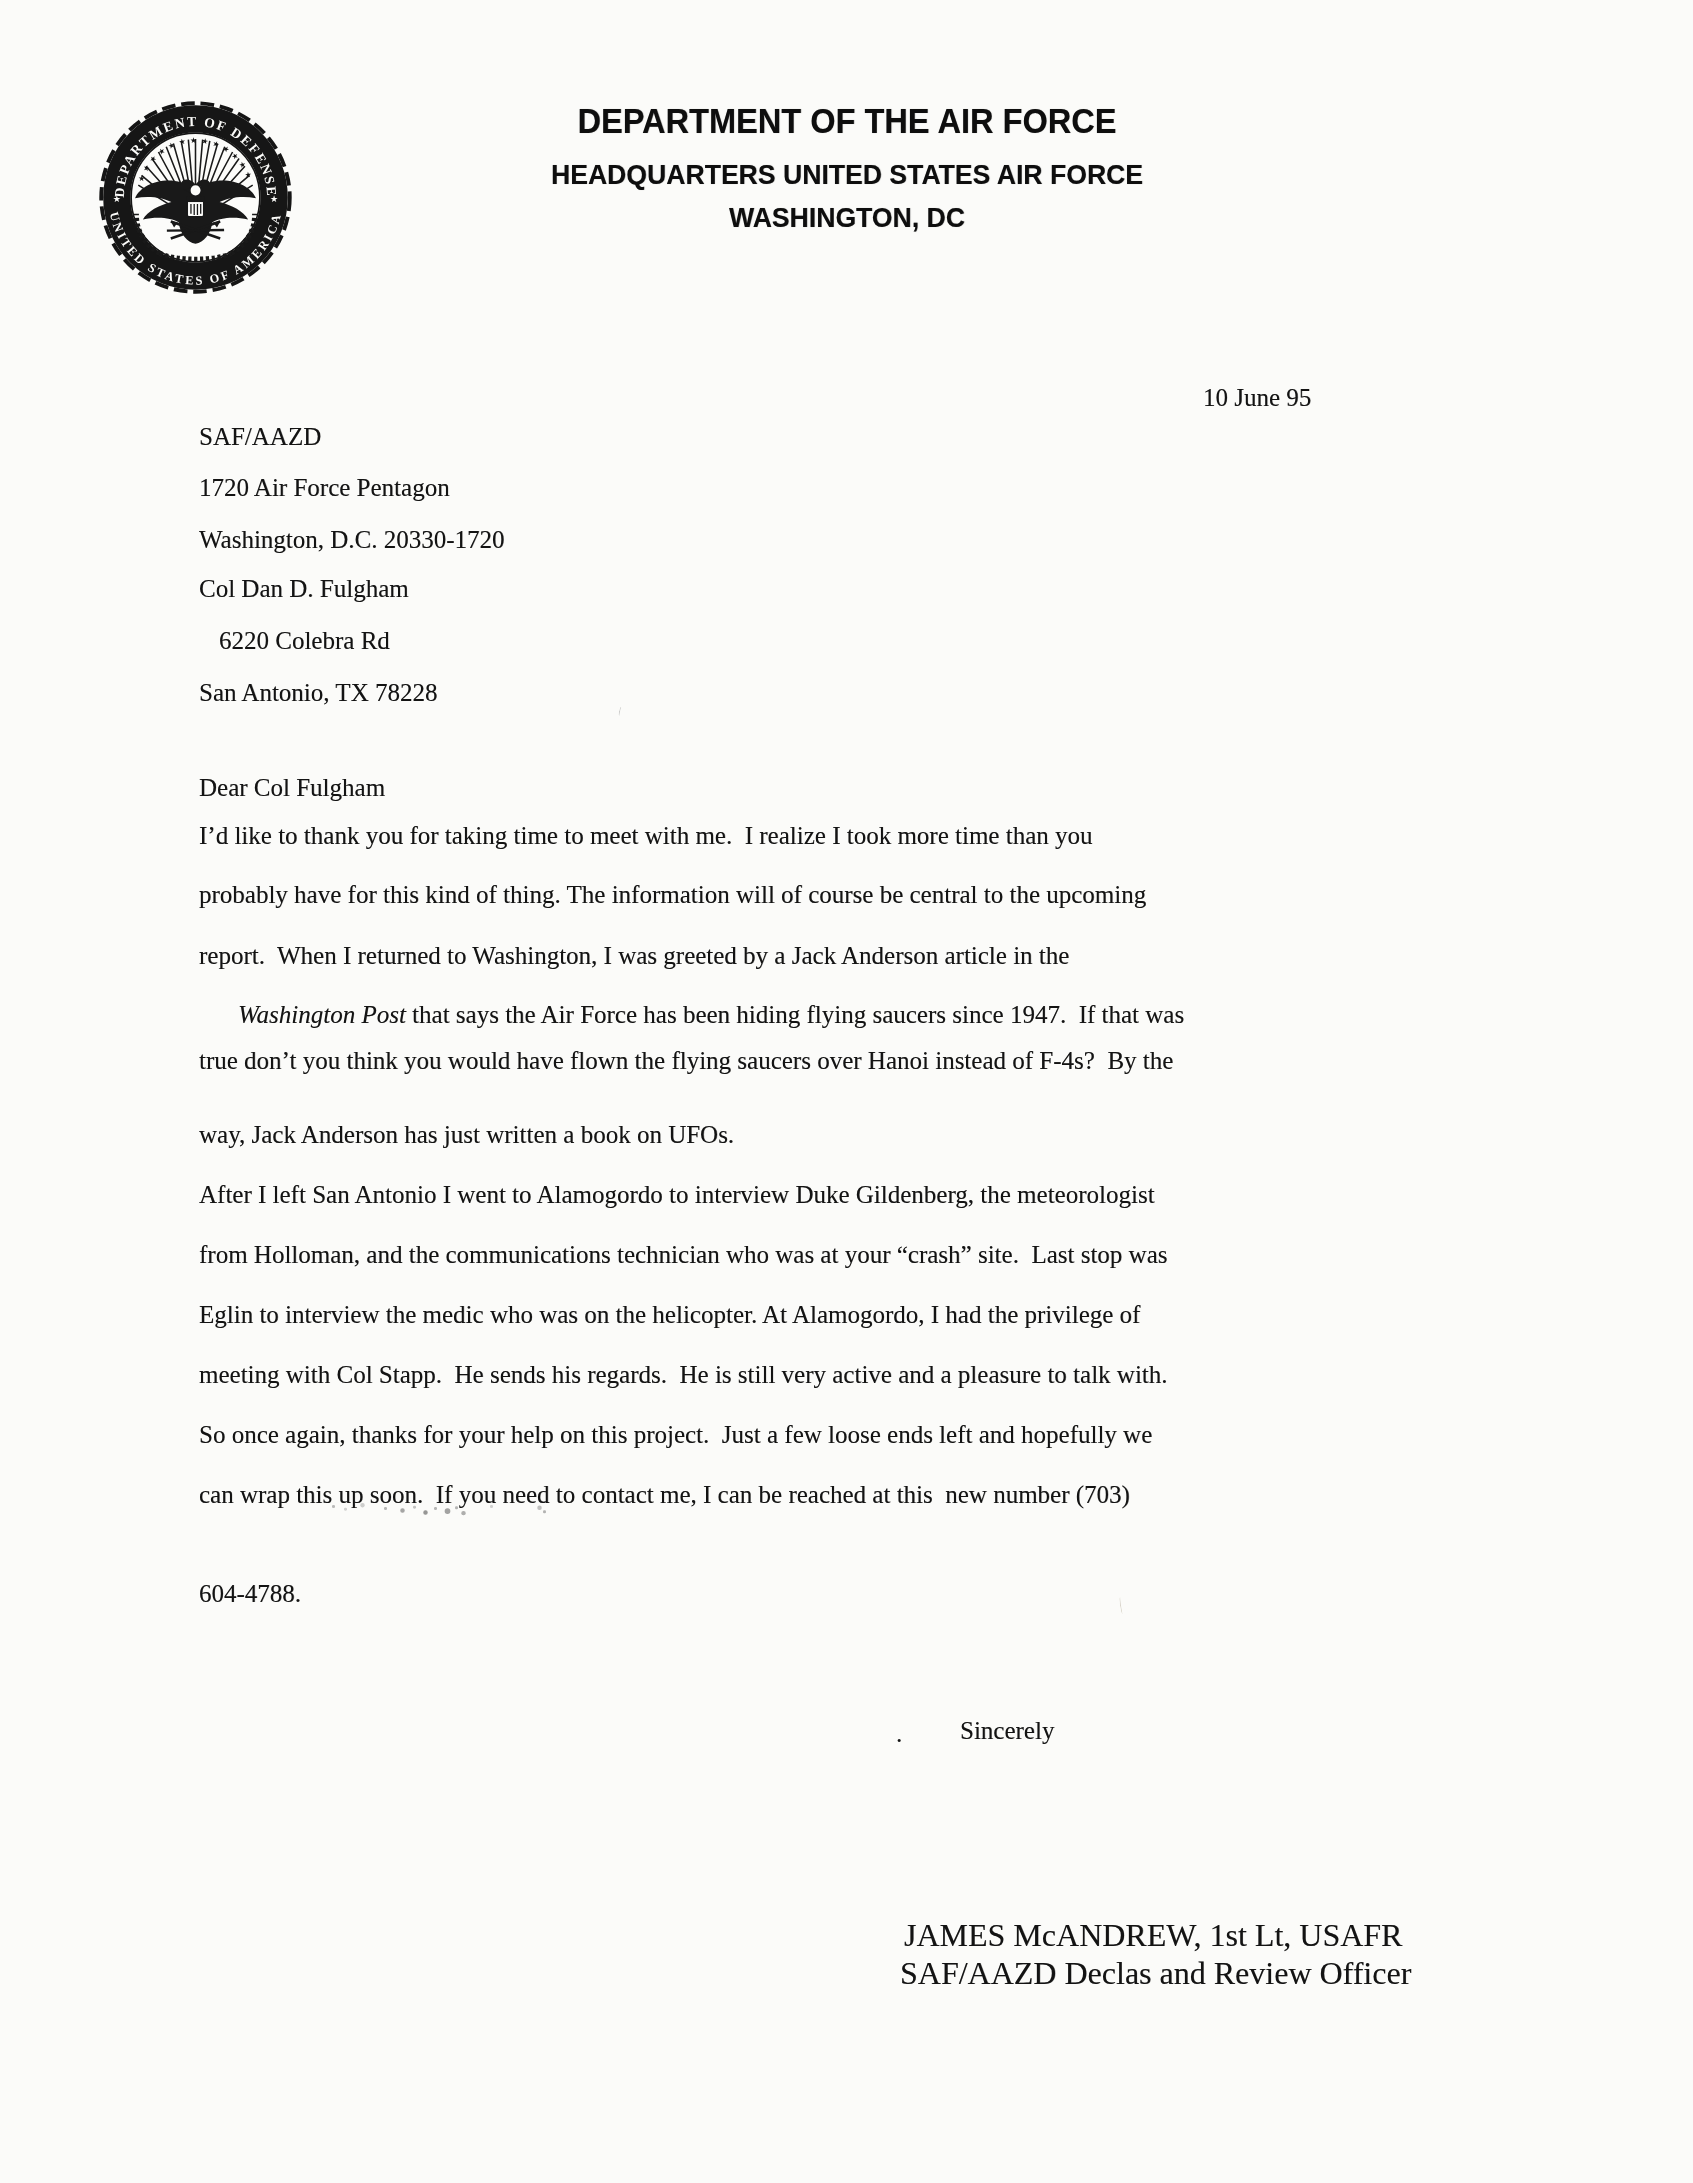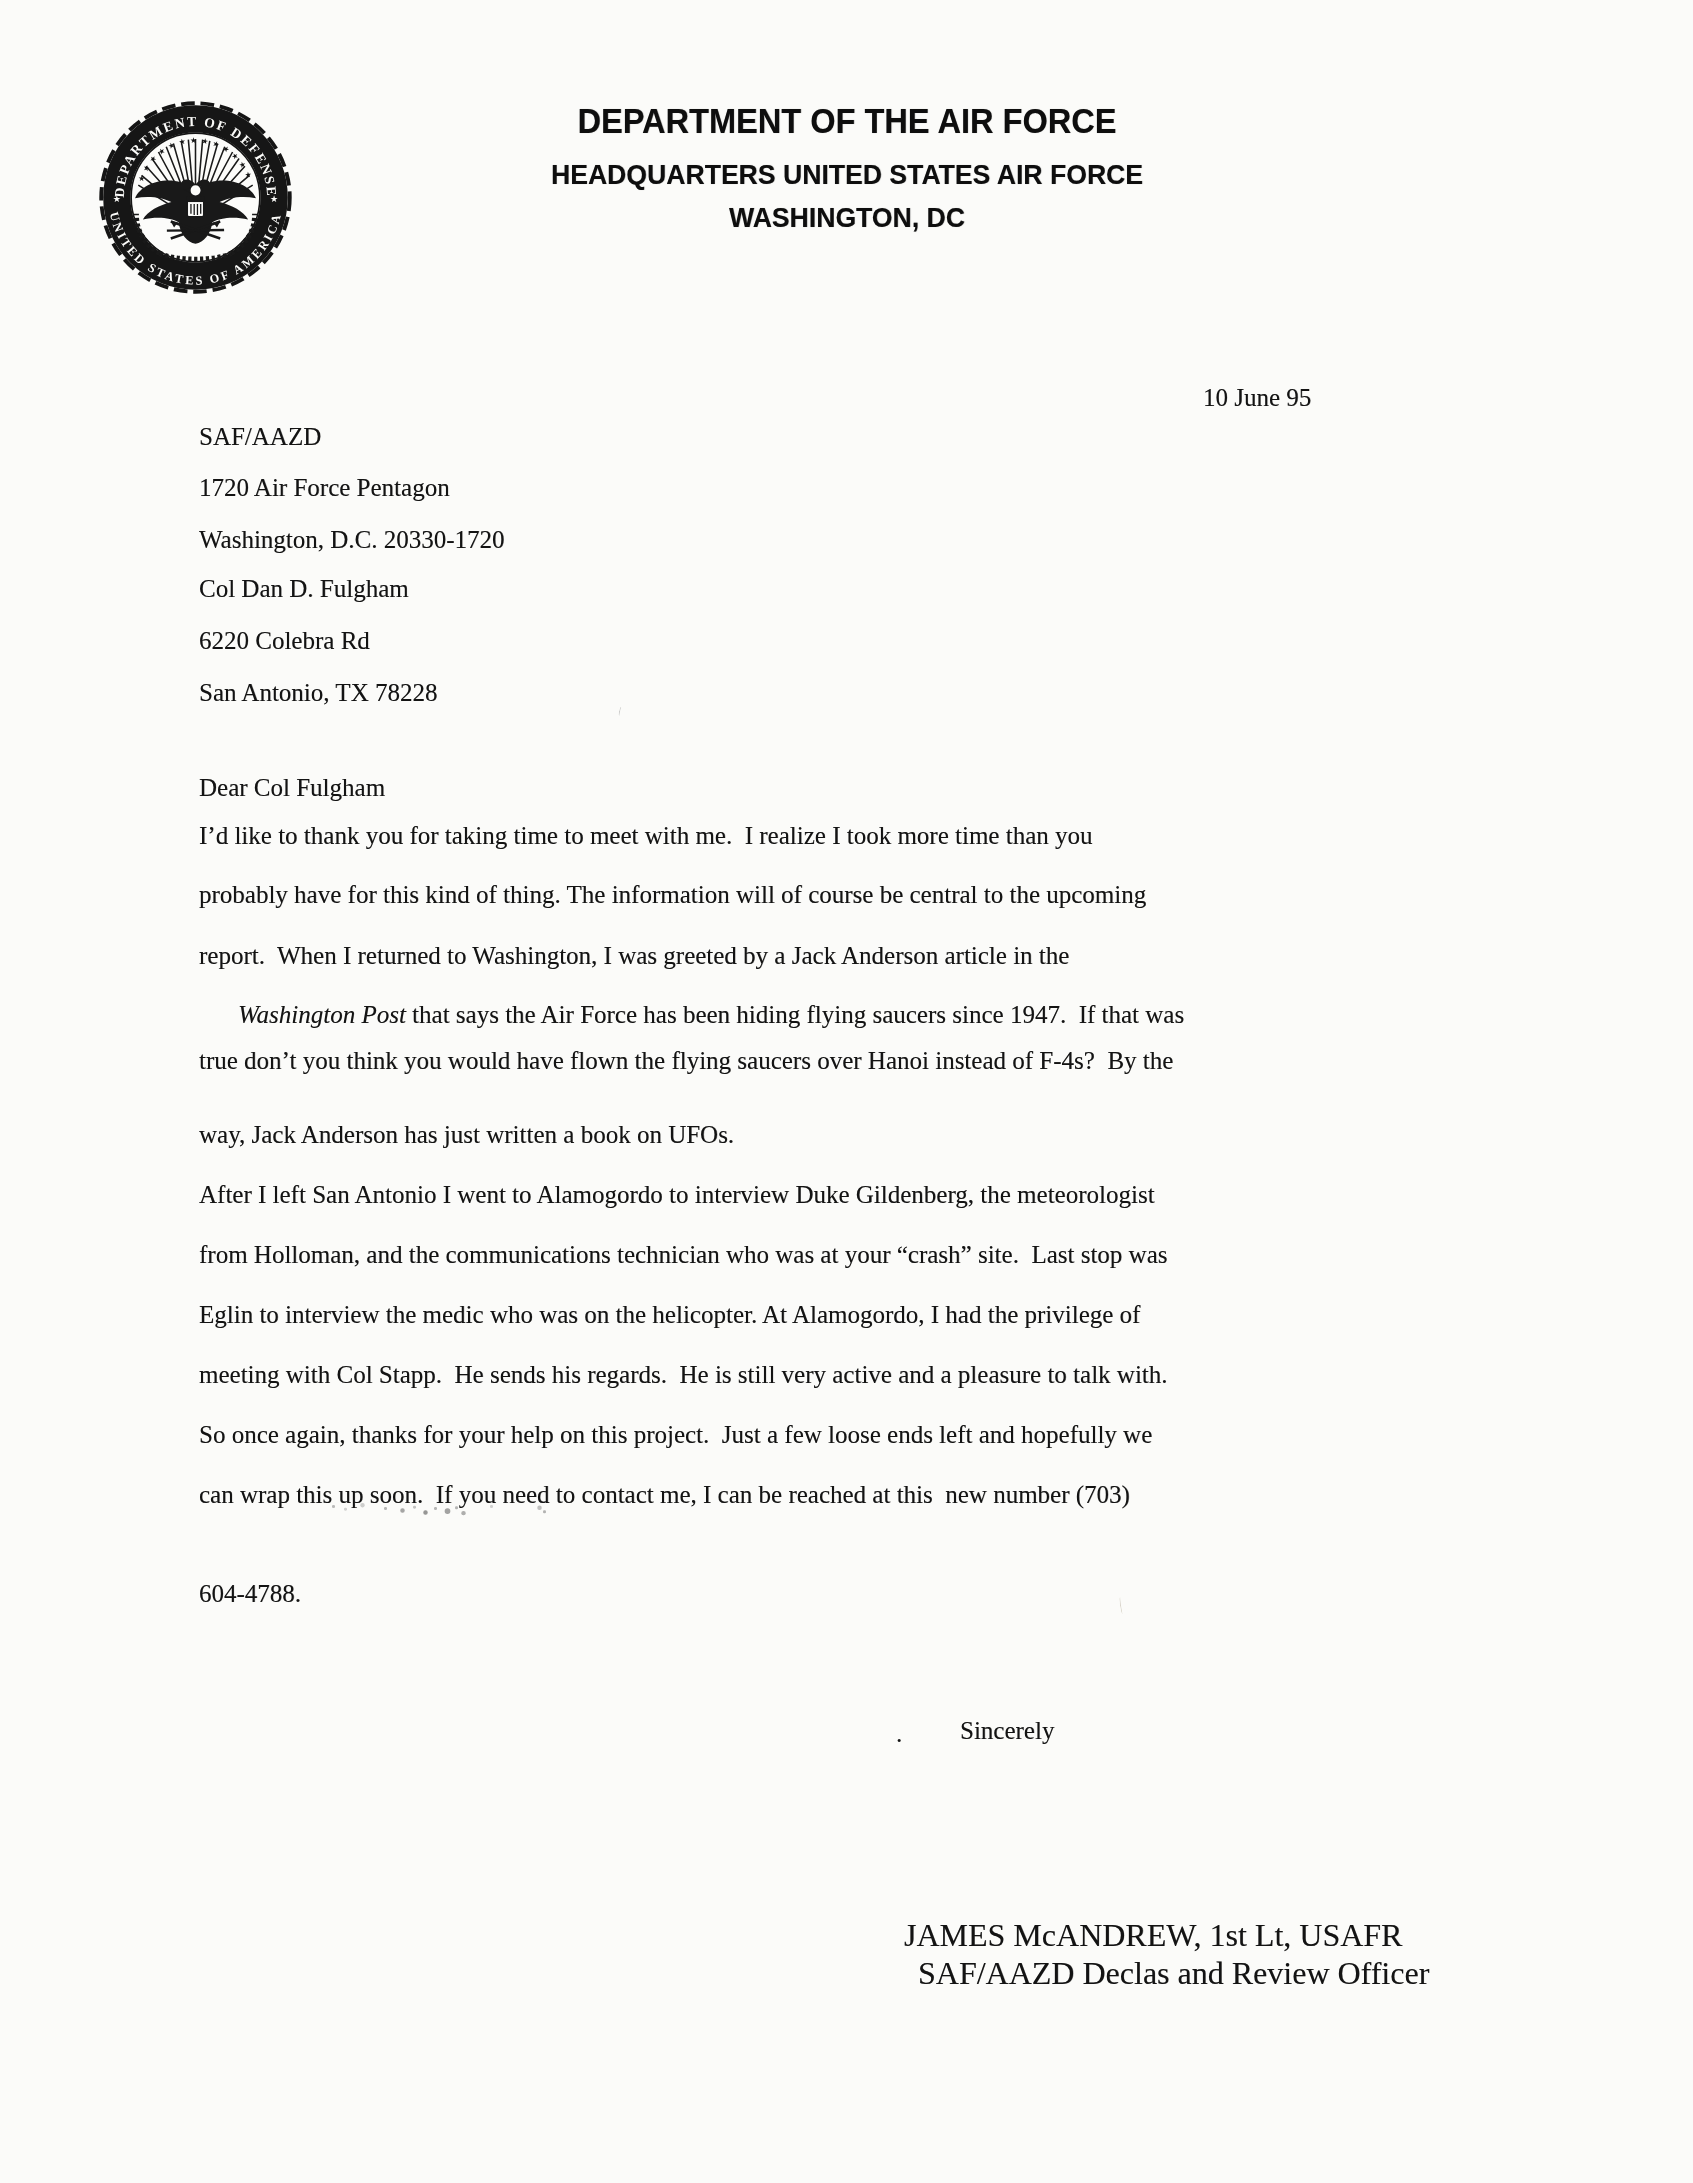--- a/index.html
+++ b/index.html
@@ -111,21 +111,21 @@
   <div class="lh lh2">HEADQUARTERS UNITED STATES AIR FORCE</div>
   <div class="lh lh3">WASHINGTON, DC</div>
 
   <div class="line" style="left:1203px; top:384px;">10 June 95</div>
 
   <div class="line" style="top:423px;">SAF/AAZD</div>
   <div class="line" style="top:474px;">1720 Air Force Pentagon</div>
   <div class="line" style="top:526px;">Washington, D.C. 20330-1720</div>
 
   <div class="line" style="top:575px;">Col Dan D. Fulgham</div>
-  <div class="line" style="top:627px;">6220 Colebra Rd</div>
+  <div class="line" style="top:627px;margin-left:20px;">6220 Colebra Rd</div>
   <div class="line" style="top:679px;">San Antonio, TX 78228</div>
 
   <div class="line" style="top:774px;">Dear Col Fulgham</div>
 
   <div class="line" style="top:822px;">I’d like to thank you for taking time to meet with me.  I realize I took more time than you</div>
   <div class="line" style="top:942px;">report.  When I returned to Washington, I was greeted by a Jack Anderson article in the</div>
   <div class="line" style="top:881px;">probably have for this kind of thing. The information will of course be central to the upcoming</div>
   <div class="line" style="top:1001px;margin-left:39px;"><span class="ital">Washington Post</span><span> that says the Air Force has been hiding flying saucers since 1947.  If that was</span></div>
   <div class="line" style="top:1047px;">true don’t you think you would have flown the flying saucers over Hanoi instead of F-4s?  By the</div>
   <div class="line" style="top:1121px;">way, Jack Anderson has just written a book on UFOs.</div>
@@ -138,16 +138,16 @@
   <div class="line" style="top:1541px;margin-top:39px;">604-4788.</div>
 
   <div class="smudge"></div>
   <div class="speck speck1"></div>
   <div class="speck speck2"></div>
 
   <div class="line" style="left:896px; top:1720px;">.</div>
   <div class="line" style="left:960px; top:1717px;">Sincerely</div>
 
   <div class="line" style="left:904px; top:1918px; font-size:32px;">JAMES McANDREW, 1st Lt, USAFR</div>
-  <div class="line" style="left:900px; top:1956px; font-size:32px;margin-left:18px;">SAF/AAZD Declas and Review Officer</div>
+  <div class="line" style="left:900px; top:1956px; font-size:32px;">SAF/AAZD Declas and Review Officer</div>
 
 </div>
 
 
 </body></html>

